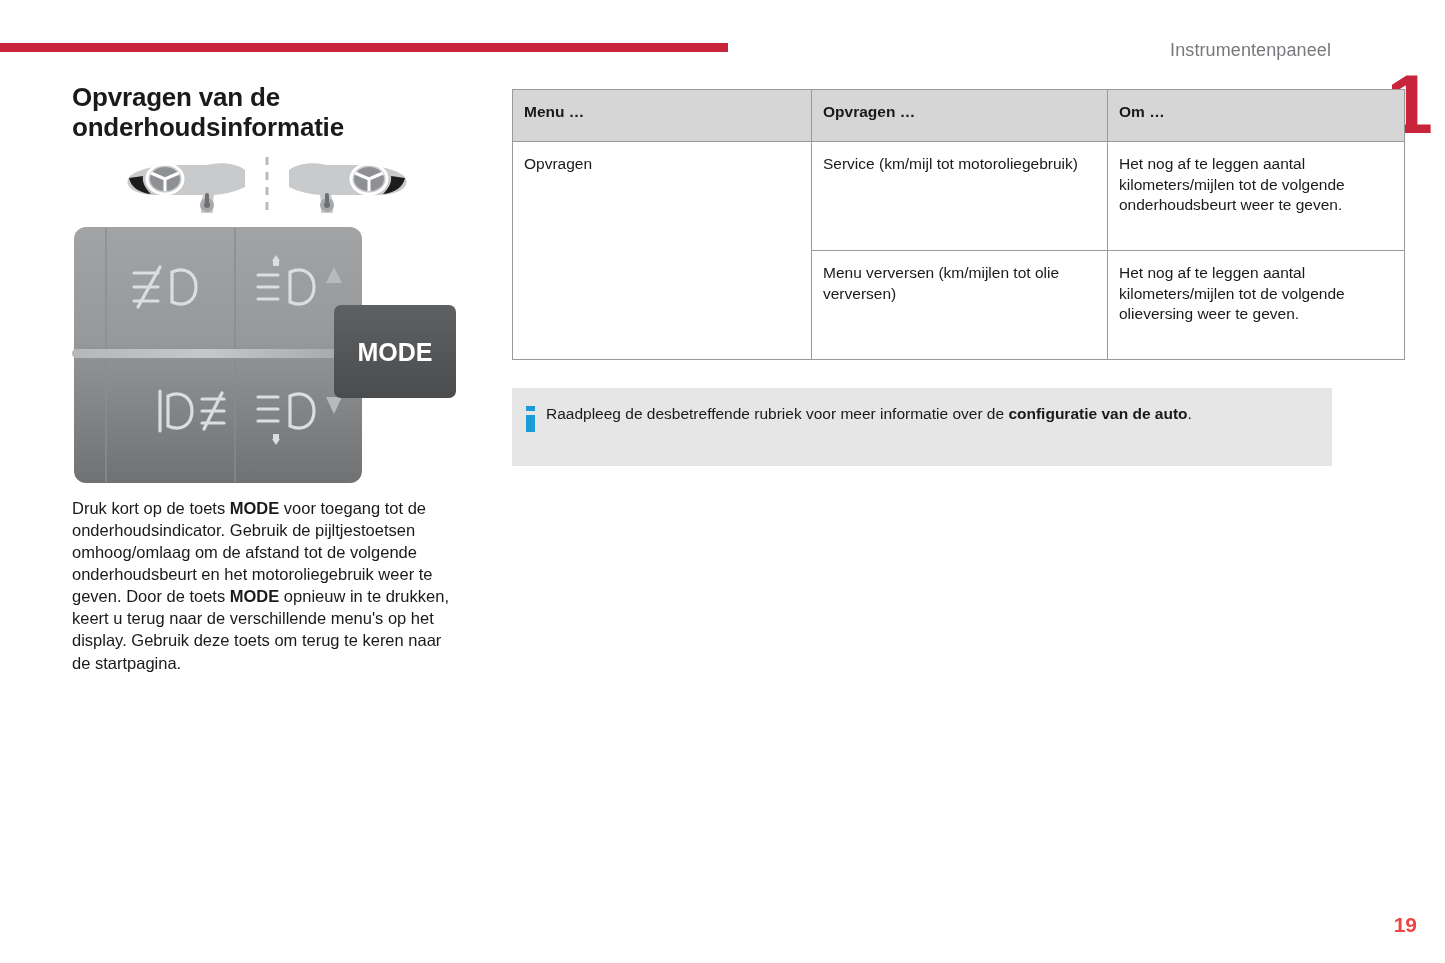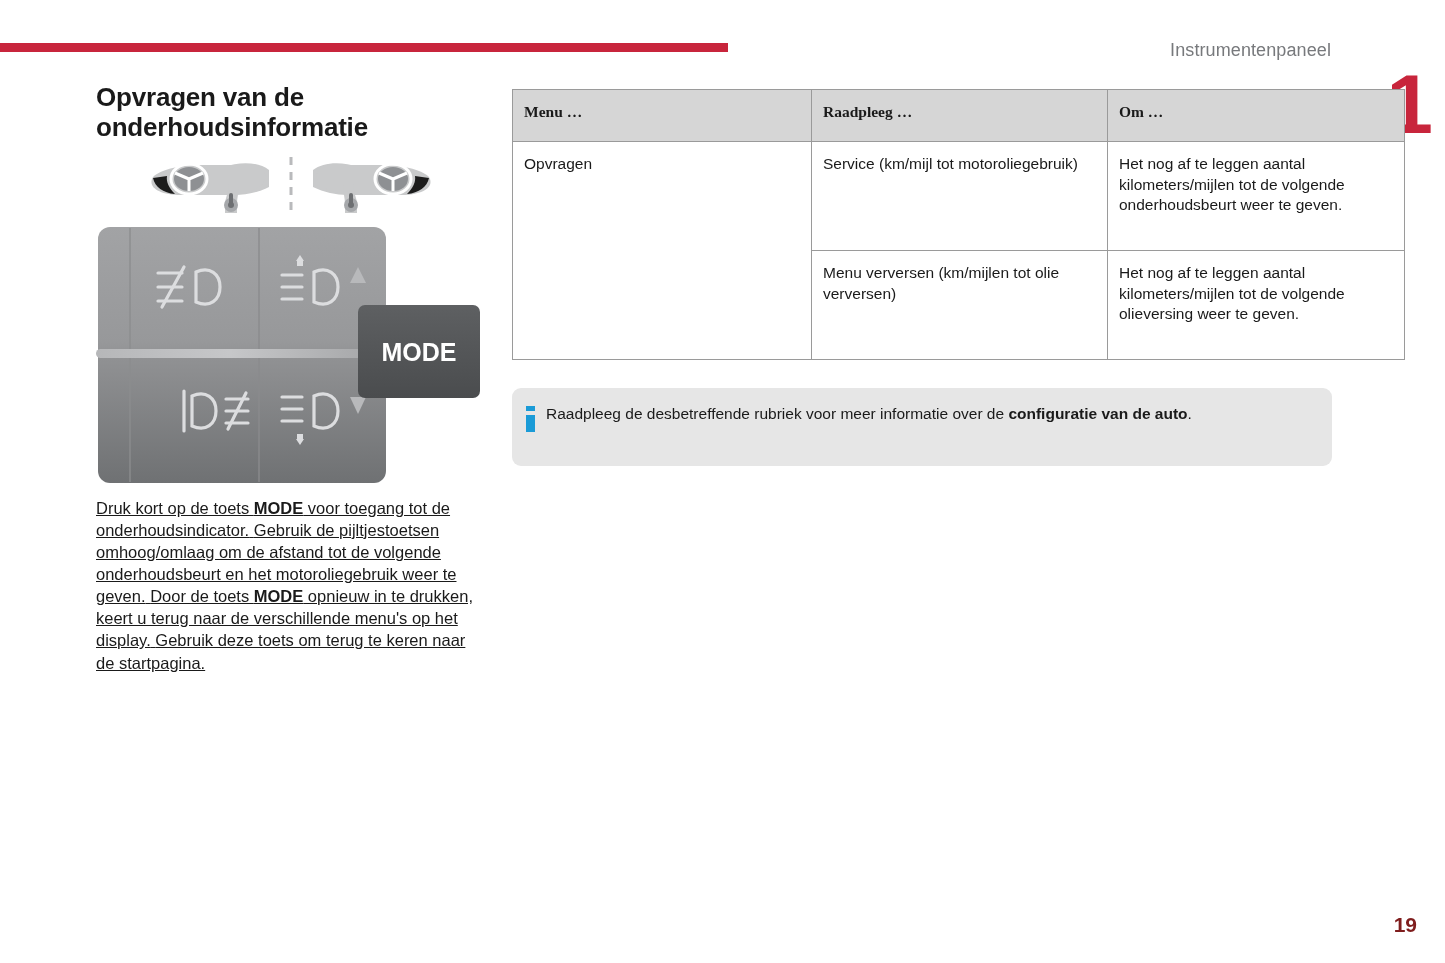--- a/index.html
+++ b/index.html
@@ -41,21 +41,21 @@
     font-size: 84px;
     font-weight: bold;
     color: #c8253c;
     line-height: 1;
     letter-spacing: -2px;
   }
 
   
   .left-col {
     position: absolute;
-    left: 96px;
+    left: 72px;
     top: 82px;
     width: 390px;
   }
   .page-title {
     font-size: 26px;
     font-weight: bold;
     line-height: 1.17;
     margin: 0 0 6px 0;
     letter-spacing: -0.2px;
     color: #1a1a1a;
@@ -77,21 +77,20 @@
     margin-top: 4px;
   }
   .panel-wrap svg { display: block; }
 
   
   .body-text {
     font-size: 16.5px;
     line-height: 1.34;
     margin-top: 10px;
     color: #1a1a1a;
-    text-decoration: underline;
   }
   .body-text b { font-weight: bold; }
 
   
   .info-table {
     position: absolute;
     left: 512px;
     top: 89px;
     width: 820px;
     border-collapse: collapse;
@@ -105,37 +104,35 @@
     padding: 12px 12px 12px 11px;
     line-height: 1.33;
     text-align: left;
     font-weight: normal;
   }
   .info-table thead th {
     background: #d6d6d6;
     font-weight: bold;
     height: 26px;
     padding-bottom: 13px;
-    font-family: Liberation Serif, serif;
   }
   .col-menu     { width: 275px; }
   .col-select   { width: 272px; }
   .col-purpose  { width: 273px; }
   .row-cell     { height: 84px; }
 
   
   .note-box {
     position: absolute;
     left: 512px;
     top: 388px;
     width: 820px;
     height: 78px;
     background: #e6e6e6;
     box-sizing: border-box;
-    border-radius: 9px;
   }
   .note-inner {
     display: flex;
     align-items: flex-start;
     padding: 16px 14px 0 12px;
   }
   .note-icon {
     flex: 0 0 auto;
     width: 9px;
     margin: 2px 11px 0 2px;
@@ -147,21 +144,21 @@
   }
   .note-text b { font-weight: bold; }
 
   
   .page-number {
     position: absolute;
     right: 28px;
     bottom: 26px;
     font-size: 21px;
     font-weight: bold;
-    color: #7f1d1d;
+    color: #ef4444;
   }
 </style>
 </head>
 <body>
 
 <div class="top-rule"></div>
 <div class="header-title">Instrumentenpaneel</div>
 <div class="chapter-number">1</div>
 
 <div class="left-col">
@@ -278,21 +275,21 @@
     <span>Gebruik de pijltjestoetsen omhoog/omlaag om de afstand tot de volgende onderhoudsbeurt en het motoroliegebruik weer te geven.</span>
     <span><span>Door de toets </span><b>MODE</b><span> opnieuw in te drukken, keert u terug naar de verschillende menu's op het display.</span></span>
     <span>Gebruik deze toets om terug te keren naar de startpagina.</span>
   </div>
 </div>
 
 <table class="info-table">
   <thead>
     <tr>
       <th class="col-menu">Menu …</th>
-      <th class="col-select">Raadpleeg …</th>
+      <th class="col-select">Opvragen …</th>
       <th class="col-purpose">Om …</th>
     </tr>
   </thead>
   <tbody>
     <tr>
       <td class="row-cell" rowspan="2">Opvragen</td>
       <td class="row-cell">Service (km/mijl tot motoroliegebruik)</td>
       <td class="row-cell">Het nog af te leggen aantal kilometers/mijlen tot de volgende onderhoudsbeurt weer te geven.</td>
     </tr>
     <tr>

